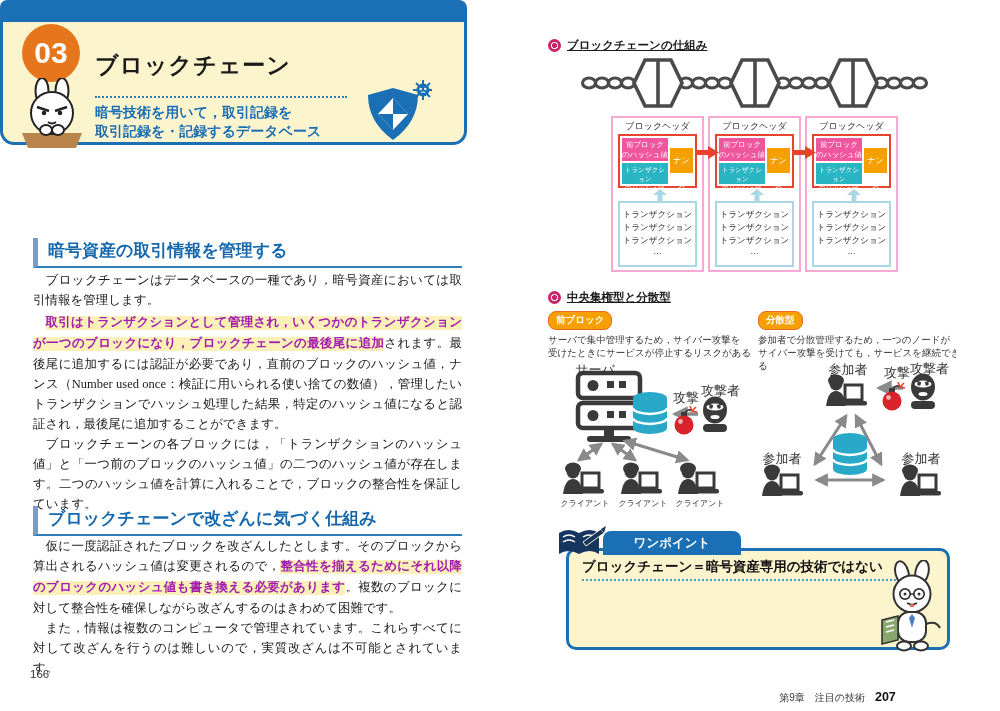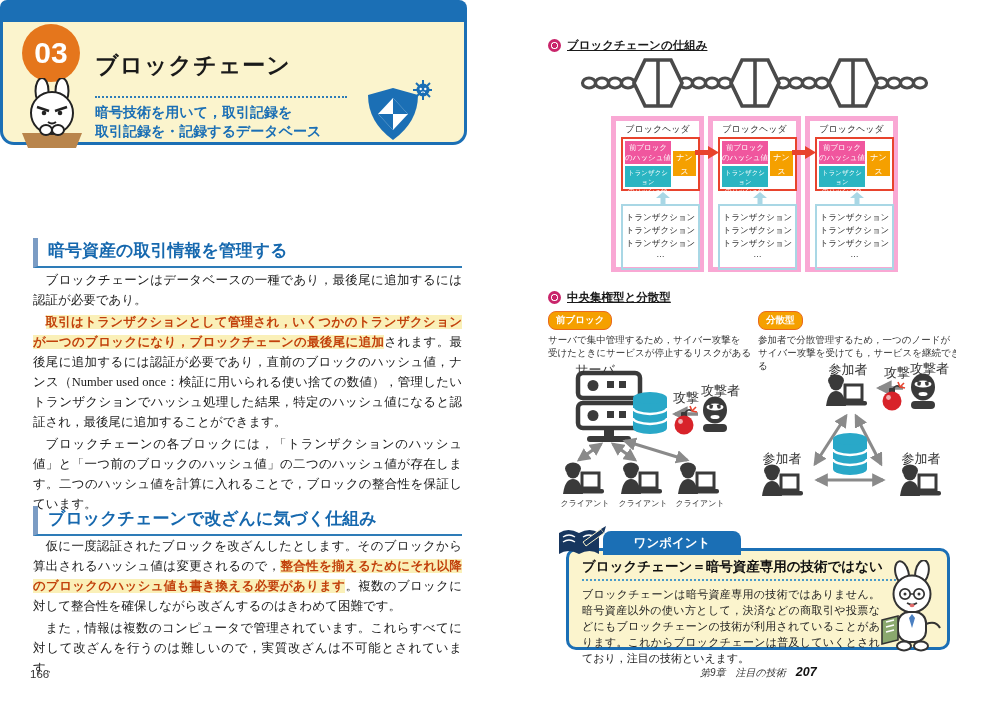--- a/index.html
+++ b/index.html
@@ -12,58 +12,58 @@
               border:3px solid #1b6fb5;border-top:none;border-radius:0 0 14px 14px;}
   .num-circle{left:22px;top:24px;width:58px;height:58px;border-radius:50%;background:#e5761c;
               color:#fff;font-weight:bold;font-size:30px;text-align:center;line-height:58px;z-index:5;}
   .lesson-title{left:95px;top:50px;font-size:23px;font-weight:bold;color:#1a1a1a;letter-spacing:1px;}
   .title-dots{left:95px;top:96px;width:252px;border-top:2px dotted #2e7cb8;}
   .subtitle{left:95px;top:103px;font-size:14px;font-weight:bold;color:#1b6fb5;line-height:19px;}
   
   .bodyblock{left:33px;width:429px;font-family:"Liberation Serif","DejaVu Serif",serif;
              font-size:12.5px;line-height:20px;color:#1a1a1a;text-align:justify;text-indent:1em;margin:0;}
   .lead-red{font-family:"Liberation Sans","DejaVu Sans",sans-serif;font-weight:bold;color:#d7263d;}
-  .hl{font-family:Liberation Serif, serif;font-weight:bold;color:#c2410c;
+  .hl{font-family:Liberation Mono, monospace;font-weight:bold;color:#a21caf;
       background:#faf0b8;}
   .sec-head{left:33px;width:414px;font-size:17px;font-weight:bold;color:#1668ae;
             border-left:5px solid #7b9cc4;border-bottom:2px solid #2e7cb8;padding:1px 0 4px 10px;}
   .pagenum{font-size:11.5px;color:#333;}
   
   .fig-head{font-size:11.5px;font-weight:bold;color:#1a1a1a;text-decoration:underline;}
   .bullet{width:7px;height:7px;border:3px solid #c9256b;border-radius:50%;
           background:radial-gradient(circle,#c9256b 0 2.5px,#ffffff 2.5px);}
-  .bc-block{position:absolute;top:116px;width:93px;height:156px;background:#fff;border:5px solid #f9a8d4;box-sizing:border-box;}
+  .bc-block{position:absolute;top:116px;width:93px;height:156px;background:#fff;border:2px solid #f9a8d4;box-sizing:border-box;}
   .bc-header{text-align:center;font-size:9px;color:#333;padding-top:2px;}
   .bc-red{position:absolute;left:5px;top:16px;width:79px;height:54px;border:2.5px solid #e8432d;box-sizing:border-box;}
   .bc-pink{position:absolute;left:2px;top:2px;width:46px;height:23px;background:#f0569e;color:#fff;
            font-size:7.5px;line-height:10px;text-align:center;padding-top:2px;box-sizing:border-box;}
   .bc-teal{position:absolute;left:2px;top:27px;width:46px;height:21px;background:#2ab5c2;color:#fff;
            font-size:6.5px;line-height:9px;text-align:center;padding-top:2px;box-sizing:border-box;}
   .bc-nonce{position:absolute;right:2px;top:12px;width:23px;height:25px;background:#f5a000;color:#fff;
-            font-size:8px;text-align:center;line-height:14px;}
+            font-size:8px;text-align:center;line-height:25px;}
   .bc-up{position:absolute;left:40px;top:71px;}
   .bc-txbox{position:absolute;left:5px;top:83px;width:79px;height:66px;border:2px solid #a9d7e5;
             box-sizing:border-box;text-align:center;font-size:8.5px;line-height:13px;color:#333;padding-top:5px;}
   .bc-txbox .dots{line-height:8px;}
   .badge{font-size:9.5px;font-weight:bold;color:#fff;background:#f5a000;border:1.5px solid #e96a1f;
          border-radius:8px;padding:2px 7px;}
   .desc{font-size:9.5px;line-height:13px;color:#333;}
   .dlabel{font-size:13px;color:#333;}
   
   .op-box{left:566px;top:548px;width:384px;height:102px;background:#fbf4cd;border:3px solid #1b6fb5;border-radius:10px;box-sizing:border-box;}
   .op-badge{left:603px;top:531px;width:138px;height:24px;background:#1b6fb5;color:#fff;font-weight:bold;
             font-size:12.5px;text-align:center;line-height:24px;border-radius:8px 8px 0 0;z-index:4;}
   .op-title{left:582px;top:558px;width:340px;font-size:13.5px;font-weight:bold;color:#111;}
   .op-dots{left:582px;top:579px;width:330px;border-top:2px dotted #4a9ac8;}
   .op-body{left:582px;top:586px;width:298px;font-size:11px;line-height:16px;color:#222;text-align:justify;}
   
   .tab{position:absolute;left:956px;width:44px;text-align:center;}
   .tab-num{color:#fff;font-weight:bold;font-size:26px;line-height:30px;padding-top:2px;}
   .tab-label{writing-mode:vertical-rl;margin:6px auto 0;font-size:9.5px;letter-spacing:2px;}
-  .footer-right{left:700px;top:665px;width:275px;text-align:left;font-size:10px;color:#333;font-style:italic;}
+  .footer-right{left:700px;top:690px;width:275px;text-align:center;font-size:10px;color:#333;}
   .footer-right b{font-size:12.5px;margin-left:10px;color:#111;}
 </style>
 </head>
 <body>
 
 <div id="page">
 
   <div class="abs band-blue"></div>
   <div class="abs band-cream"></div>
   <div class="abs num-circle">03</div>
@@ -102,21 +102,21 @@
     </g>
     <circle cx="63" cy="12" r="6.5" fill="#1b6fb5"></circle>
     <circle cx="60.7" cy="11" r="1.2" fill="#fff"></circle>
       <circle cx="65.3" cy="11" r="1.2" fill="#fff"></circle>
     <path d="M61 14.5 Q63 13.2 65 14.5" stroke="#fff" stroke-width="1" fill="none"></path>
   </svg>
 
 
   <div class="abs sec-head" style="top:238px">暗号資産の取引情報を管理する</div>
 
-  <p class="abs bodyblock" style="top:270px">ブロックチェーンはデータベースの一種であり，最後尾に追加するには認証が必要であり。</p>
+  <p class="abs bodyblock" style="top:270px">ブロックチェーンはデータベースの一種であり，暗号資産においては取引情報を管理します。</p>
 
   <p class="abs bodyblock" style="top:312px"><span class="hl">取引はトランザクションとして管理され，いくつかのトランザクションが一つのブロックになり，ブロックチェーンの最後尾に追加</span><span>されます。最後尾に追加するには認証が必要であり，直前のブロックのハッシュ値，ナンス（Number used once：検証に用いられる使い捨ての数値），管理したいトランザクションでハッシュ処理した結果，特定のハッシュ値になると認証され，最後尾に追加することができます。</span></p>
 
   <p class="abs bodyblock" style="top:434px">ブロックチェーンの各ブロックには，「トランザクションのハッシュ値」と「一つ前のブロックのハッシュ値」の二つのハッシュ値が存在します。二つのハッシュ値を計算に入れることで，ブロックの整合性を保証しています。</p>
 
   <div class="abs sec-head" style="top:506px">ブロックチェーンで改ざんに気づく仕組み</div>
 
   <p class="abs bodyblock" style="top:536px"><span>仮に一度認証されたブロックを改ざんしたとします。そのブロックから算出されるハッシュ値は変更されるので，</span><span class="hl">整合性を揃えるためにそれ以降のブロックのハッシュ値も書き換える必要があります</span><span>。複数のブロックに対して整合性を確保しながら改ざんするのはきわめて困難です。</span></p>
 
   <p class="abs bodyblock" style="top:618px">また，情報は複数のコンピュータで管理されています。これらすべてに対して改ざんを行うのは難しいので，実質改ざんは不可能とされています。</p>
@@ -339,21 +339,20 @@
     <path d="M3 7 Q12 1 23 7 L23 28 Q12 22 3 28 Z" fill="#17365f"></path>
     <path d="M43 7 Q34 1 23 7 L23 28 Q34 22 43 28 Z" fill="#17365f"></path>
     <path d="M7 11 Q13 7 19 11 M7 16 Q13 12 19 16" stroke="#fff" stroke-width="1.4" fill="none"></path>
     <path d="M27 11 Q33 7 39 11" stroke="#fff" stroke-width="1.4" fill="none"></path>
     <path d="M27 16 L45 3 L48 7 L30 20 Z" fill="#17365f" stroke="#fbf4cd" stroke-width="1"></path>
     <path d="M45 3 L50 0 L48 7 Z" fill="#17365f"></path>
   </svg>
   <div class="abs op-badge">ワンポイント</div>
   <div class="abs op-title">ブロックチェーン＝暗号資産専用の技術ではない</div>
   <div class="abs op-dots"></div>
-  <div class="abs op-body">ブロックチェーンは暗号資産専用の技術ではありません。暗号資産以外の使い方として，決済などの商取引や投票などにもブロックチェーンの技術が利用されていることがあります。これからブロックチェーンは普及していくとされており，注目の技術といえます。</div>
 
   <svg class="abs" style="left:874px;top:560px;z-index:5" width="76" height="92" viewBox="0 0 76 92">
     <ellipse cx="28" cy="13" rx="6.5" ry="12" fill="#fff" stroke="#333" stroke-width="2" transform="rotate(-14 28 13)"></ellipse>
     <ellipse cx="48" cy="12" rx="6.5" ry="12" fill="#fff" stroke="#333" stroke-width="2" transform="rotate(12 48 12)"></ellipse>
     <circle cx="38" cy="34" r="18.5" fill="#fff" stroke="#333" stroke-width="2"></circle>
     <circle cx="31" cy="34" r="5.2" fill="#fff" stroke="#333" stroke-width="1.7"></circle>
     <circle cx="45" cy="34" r="5.2" fill="#fff" stroke="#333" stroke-width="1.7"></circle>
     <line x1="36" y1="34" x2="40" y2="34" stroke="#333" stroke-width="1.7"></line>
     <circle cx="31" cy="34" r="1.5" fill="#333"></circle>
       <circle cx="45" cy="34" r="1.5" fill="#333"></circle>

